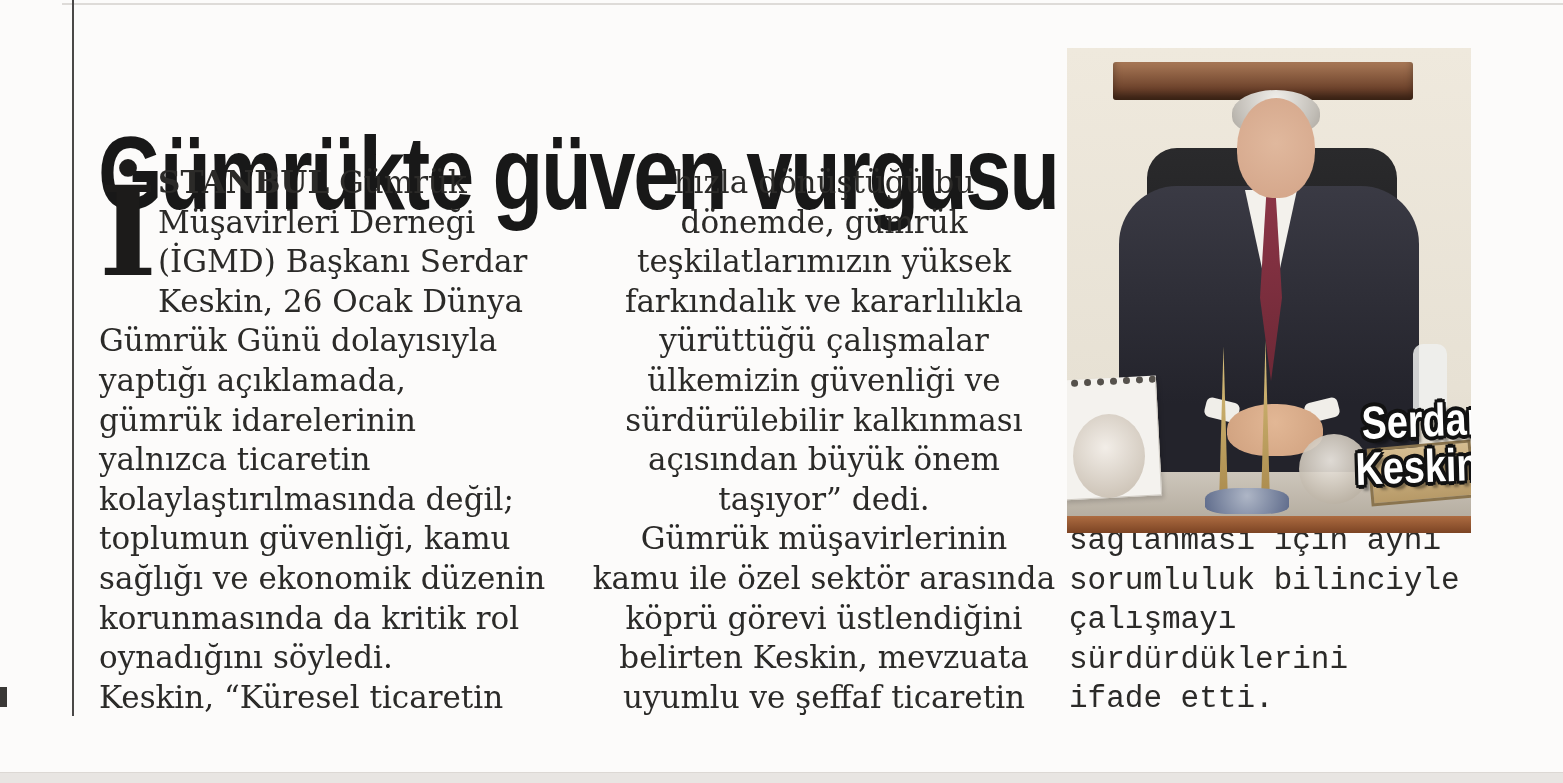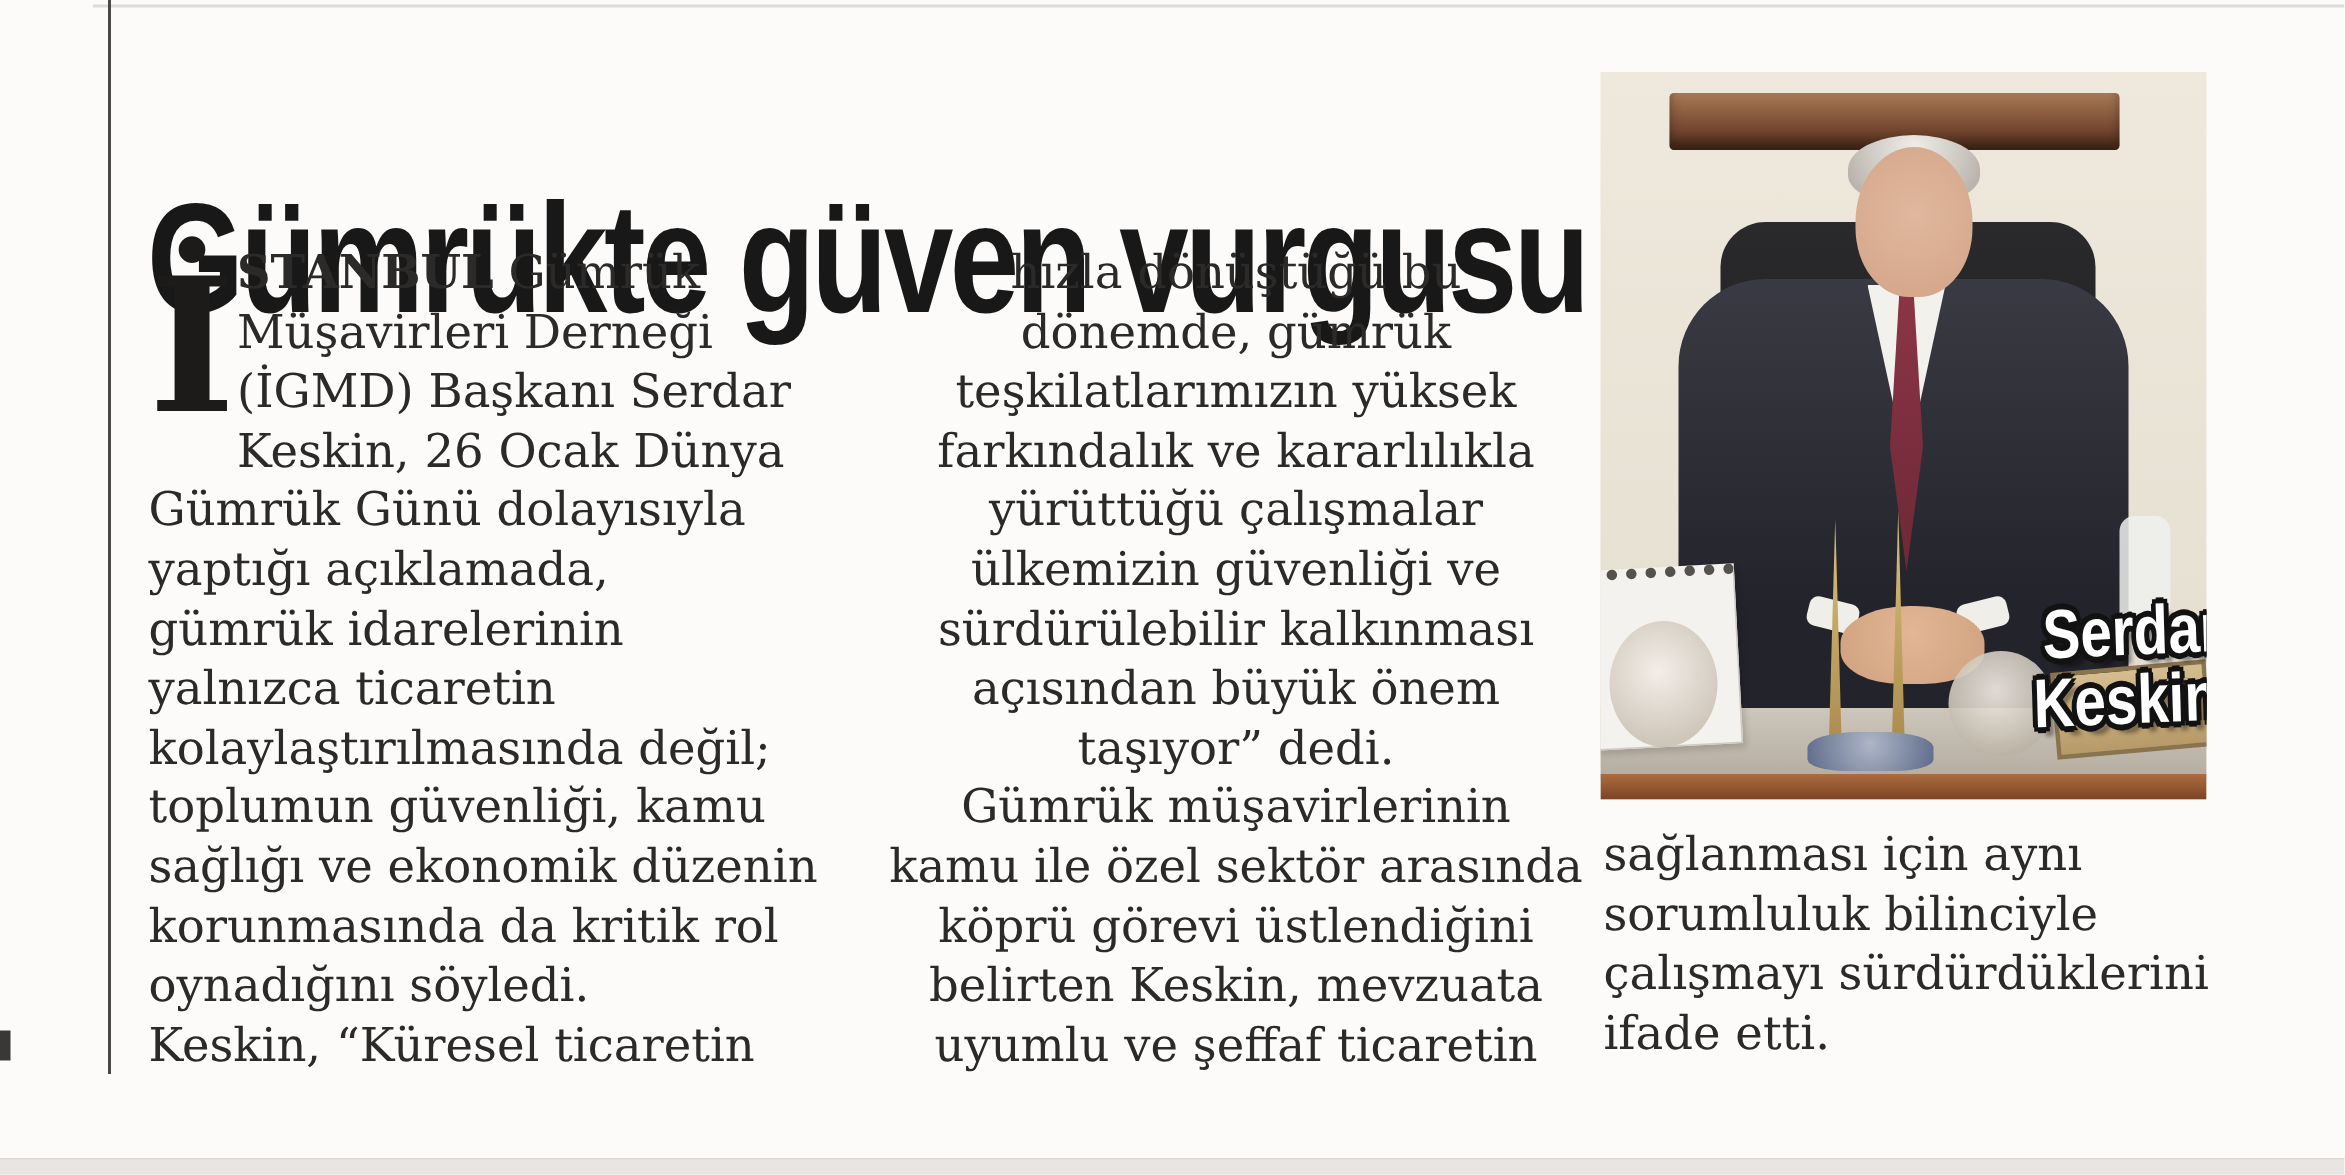--- a/index.html
+++ b/index.html
@@ -24,21 +24,21 @@
   }
 
   
   .col{
     position:absolute;top:163px;
     font-size:31px;line-height:39.6px;color:#2b2a28;
   }
   .preline{white-space:pre-line;}
   .col-1{left:99px;width:474px;}
   .col-2{left:583px;width:482px;text-align:center;}
-  .col-3{left:1069px;top:551px;width:436px;}
+  .col-3{left:1069px;top:521px;width:436px;font-family:Liberation Mono, monospace;}
   .lead-bold{font-weight:bold;}
   .dropcap{
     float:left;width:52px;height:119px;margin-right:7px;
     font-weight:bold;font-size:124px;line-height:119px;
     color:#1c1b1a;overflow:visible;
   }
   .dropcap span{position:relative;top:9px;}
 
   
   .photo{

